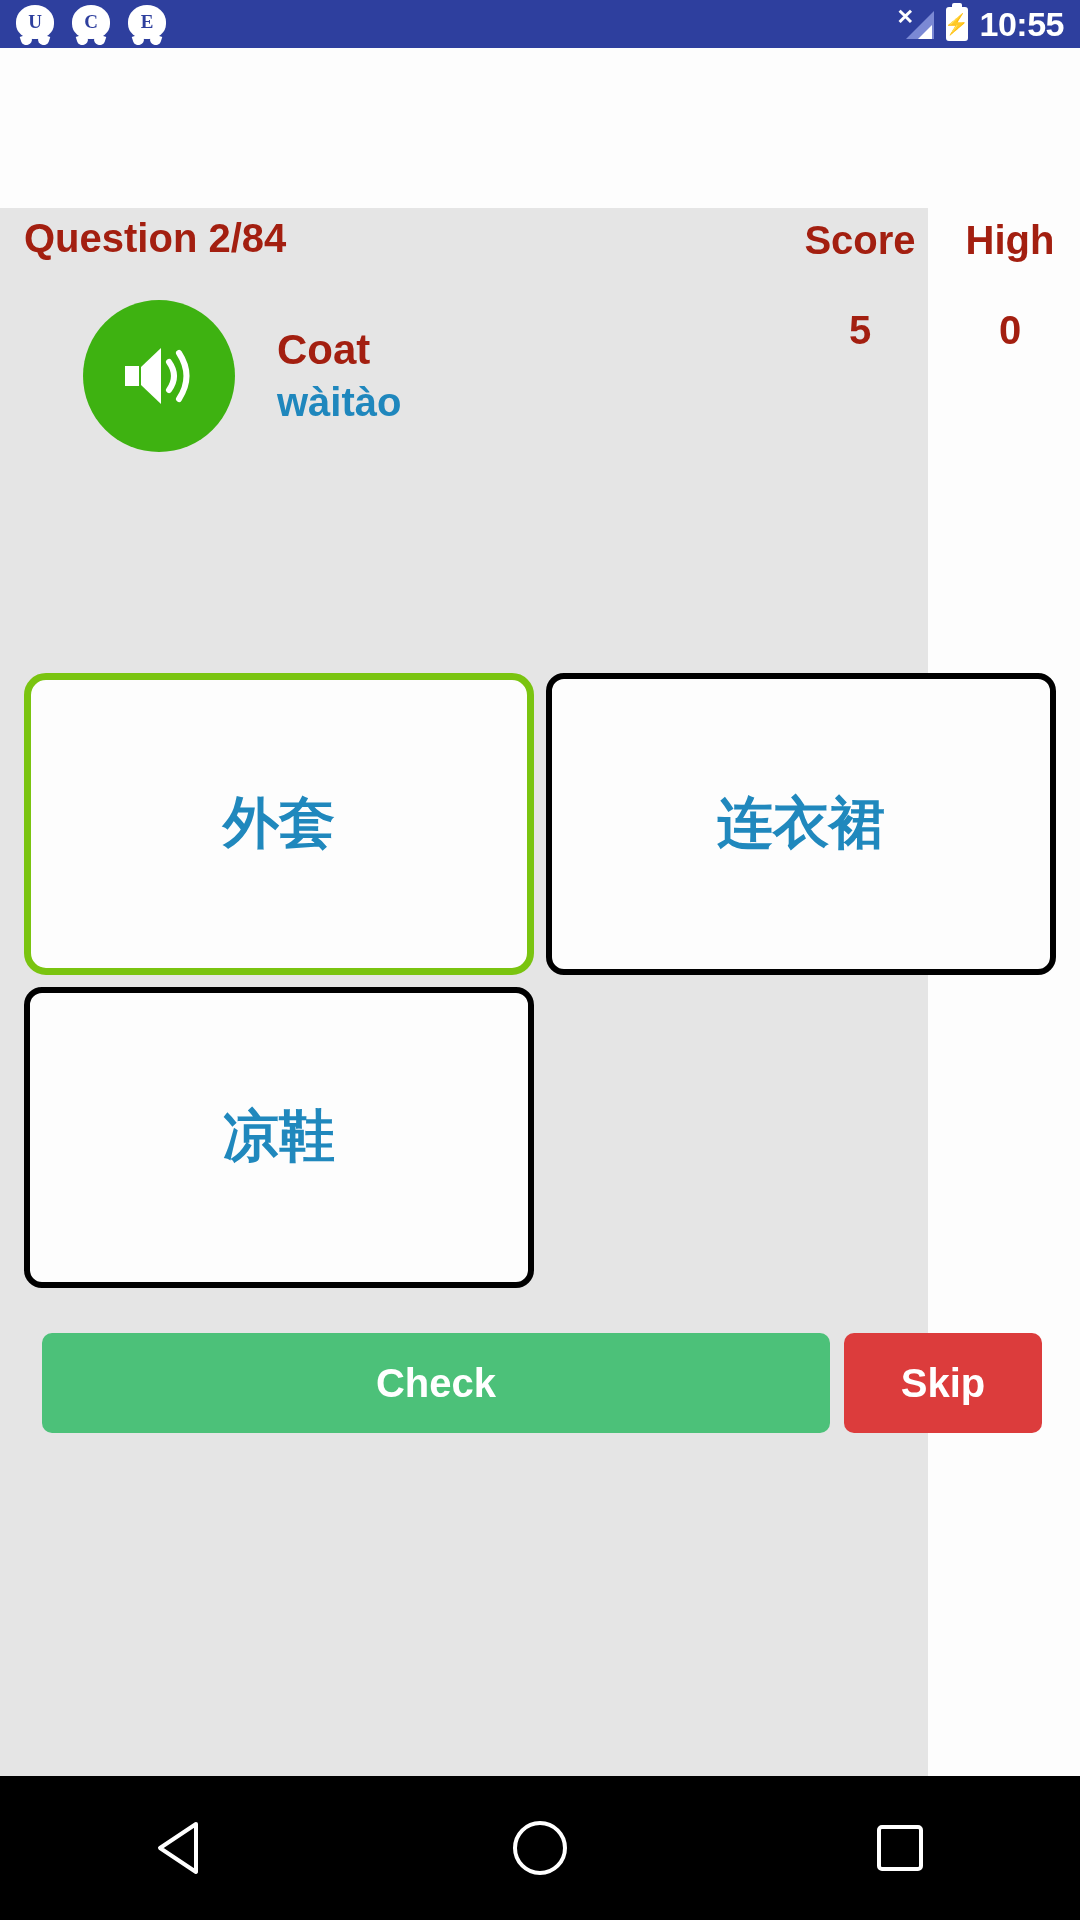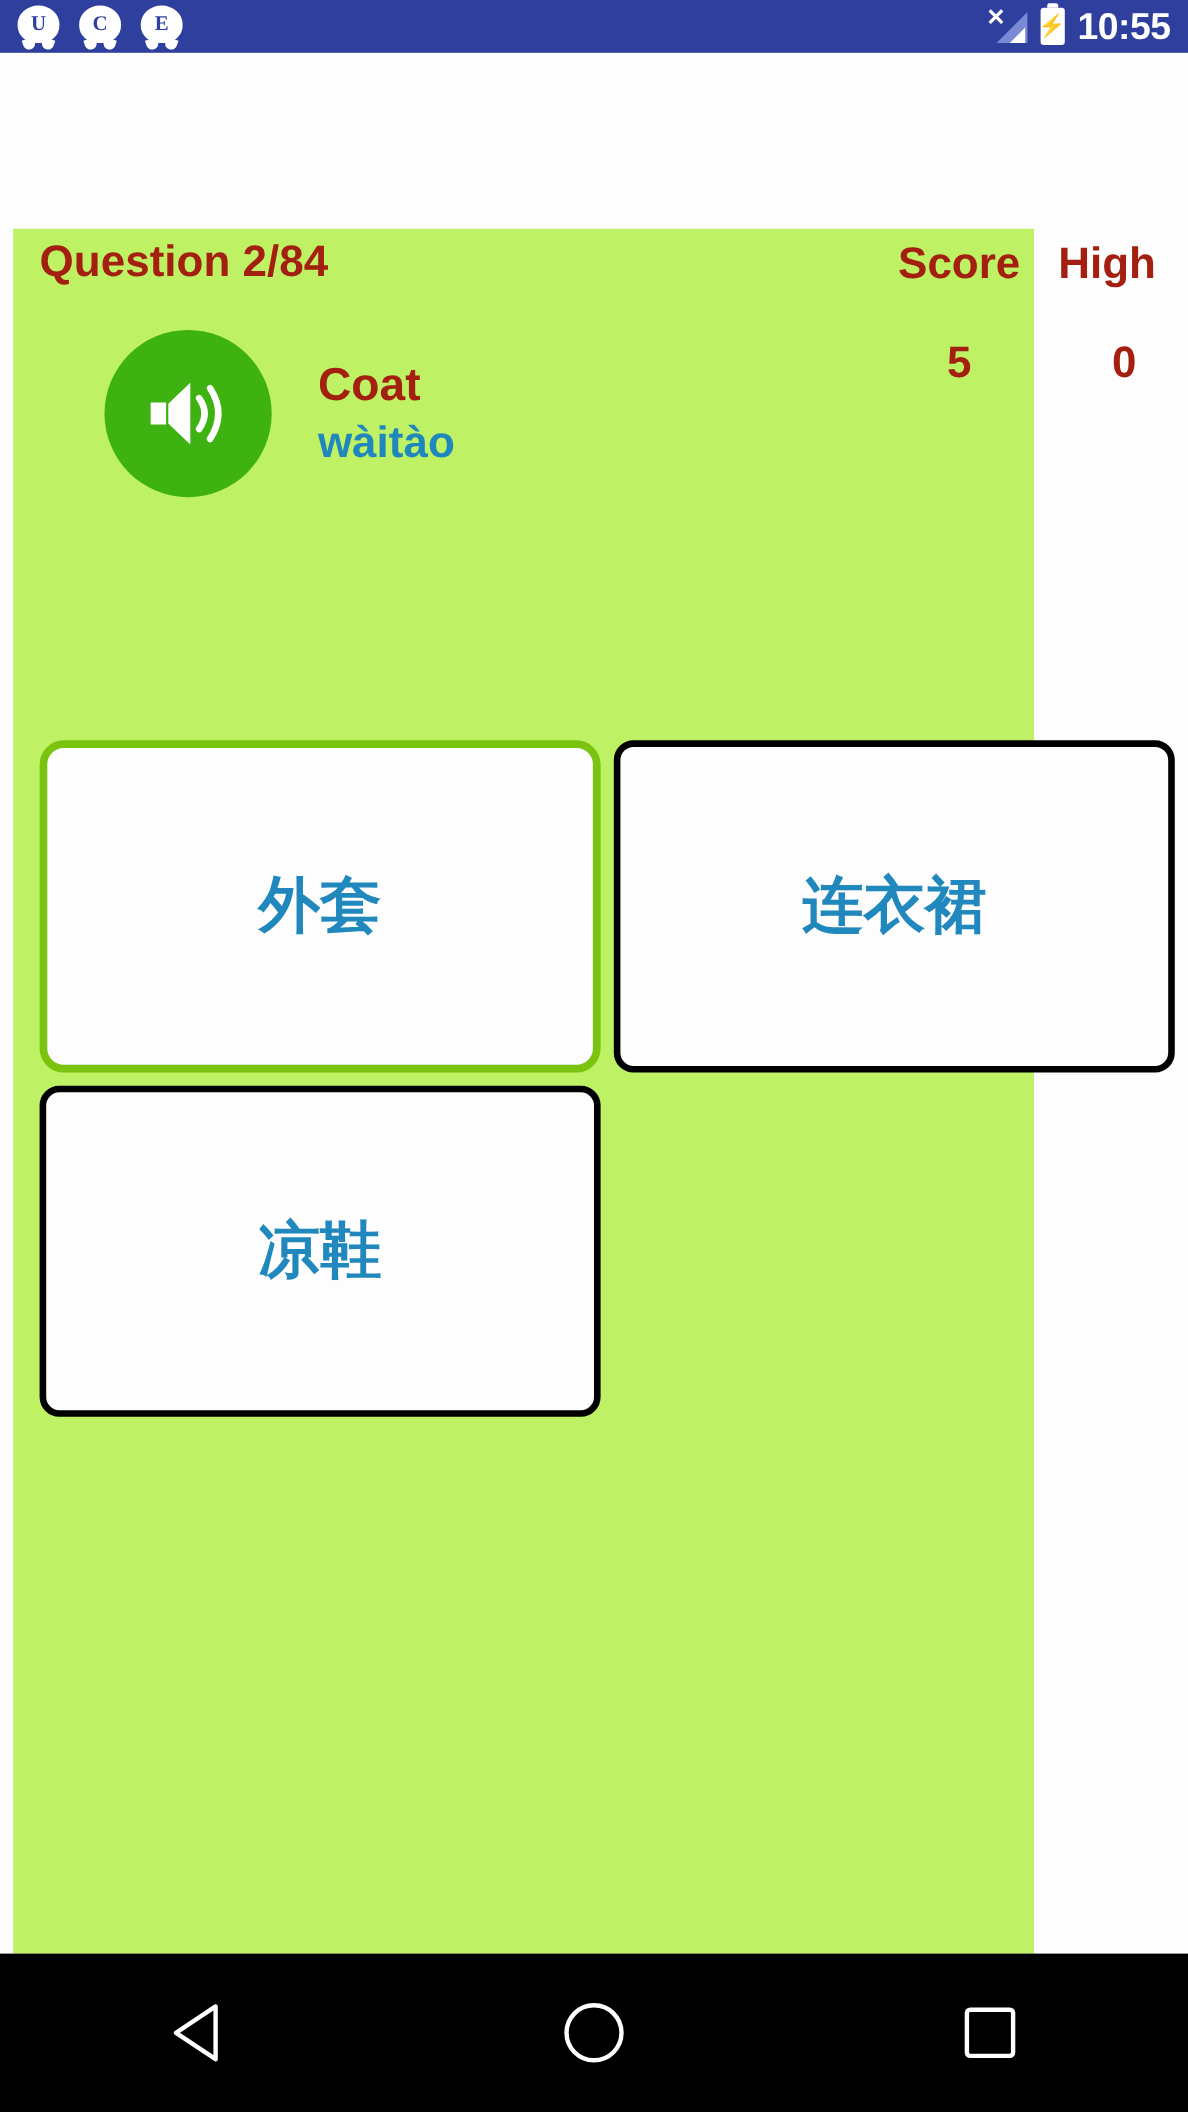--- a/index.html
+++ b/index.html
@@ -80,36 +80,36 @@
     width:64px; height:64px; margin-left:42px;
     display:flex; align-items:center; justify-content:center;
     cursor:pointer;
   }
   .app-title {
     color:#ffffff; font-size:46px; font-weight:bold; margin-left:46px;
     letter-spacing:0.5px;
   }
 
   
-  .content { position:absolute; top:208px; left:12px; width:928px; height:1568px; background:#bef264; }
+  .content { position:absolute; top:208px; left:0; width:928px; height:1568px; background:#e5e5e5; }
 
   .top-row {
     position:relative; height:100px;
     display:flex; align-items:center;
   }
   .q-label {
     position:absolute; left:24px; top:8px;
     color:#a31f10; font-size:40px; font-weight:bold;
   }
   .score-head {
     position:absolute; left:800px; top:10px; width:120px; text-align:center;
     color:#a31f10; font-size:40px; font-weight:bold;
   }
   .high-head {
-    position:absolute; left:950px; top:10px; width:120px; 
+    position:absolute; left:950px; top:10px; width:120px; text-align:center;
     color:#a31f10; font-size:40px; font-weight:bold;
   }
   .score-val {
     position:absolute; left:800px; top:100px; width:120px; text-align:center;
     color:#a31f10; font-size:40px; font-weight:bold;
   }
   .high-val {
     position:absolute; left:950px; top:100px; width:120px; text-align:center;
     color:#a31f10; font-size:40px; font-weight:bold;
   }
@@ -247,20 +247,24 @@
         <span class="option-text">外套</span>
       </div>
       <div class="option">
         <span class="option-text">连衣裙</span>
       </div>
       <div class="option">
         <span class="option-text">凉鞋</span>
       </div>
     </div>
 
+    <div class="actions">
+      <div class="btn-check">Check</div>
+      <div class="btn-skip">Skip</div>
+    </div>
 
   </div>
 
   <div class="nav-bar">
     <div class="nav-btn">
       <svg width="52" height="56" viewBox="0 0 52 56" aria-hidden="true">
         <path d="M42 4 L6 28 L42 52 Z" fill="none" stroke="#ffffff" stroke-width="4" stroke-linejoin="round"></path>
       </svg>
     </div>
     <div class="nav-btn">

